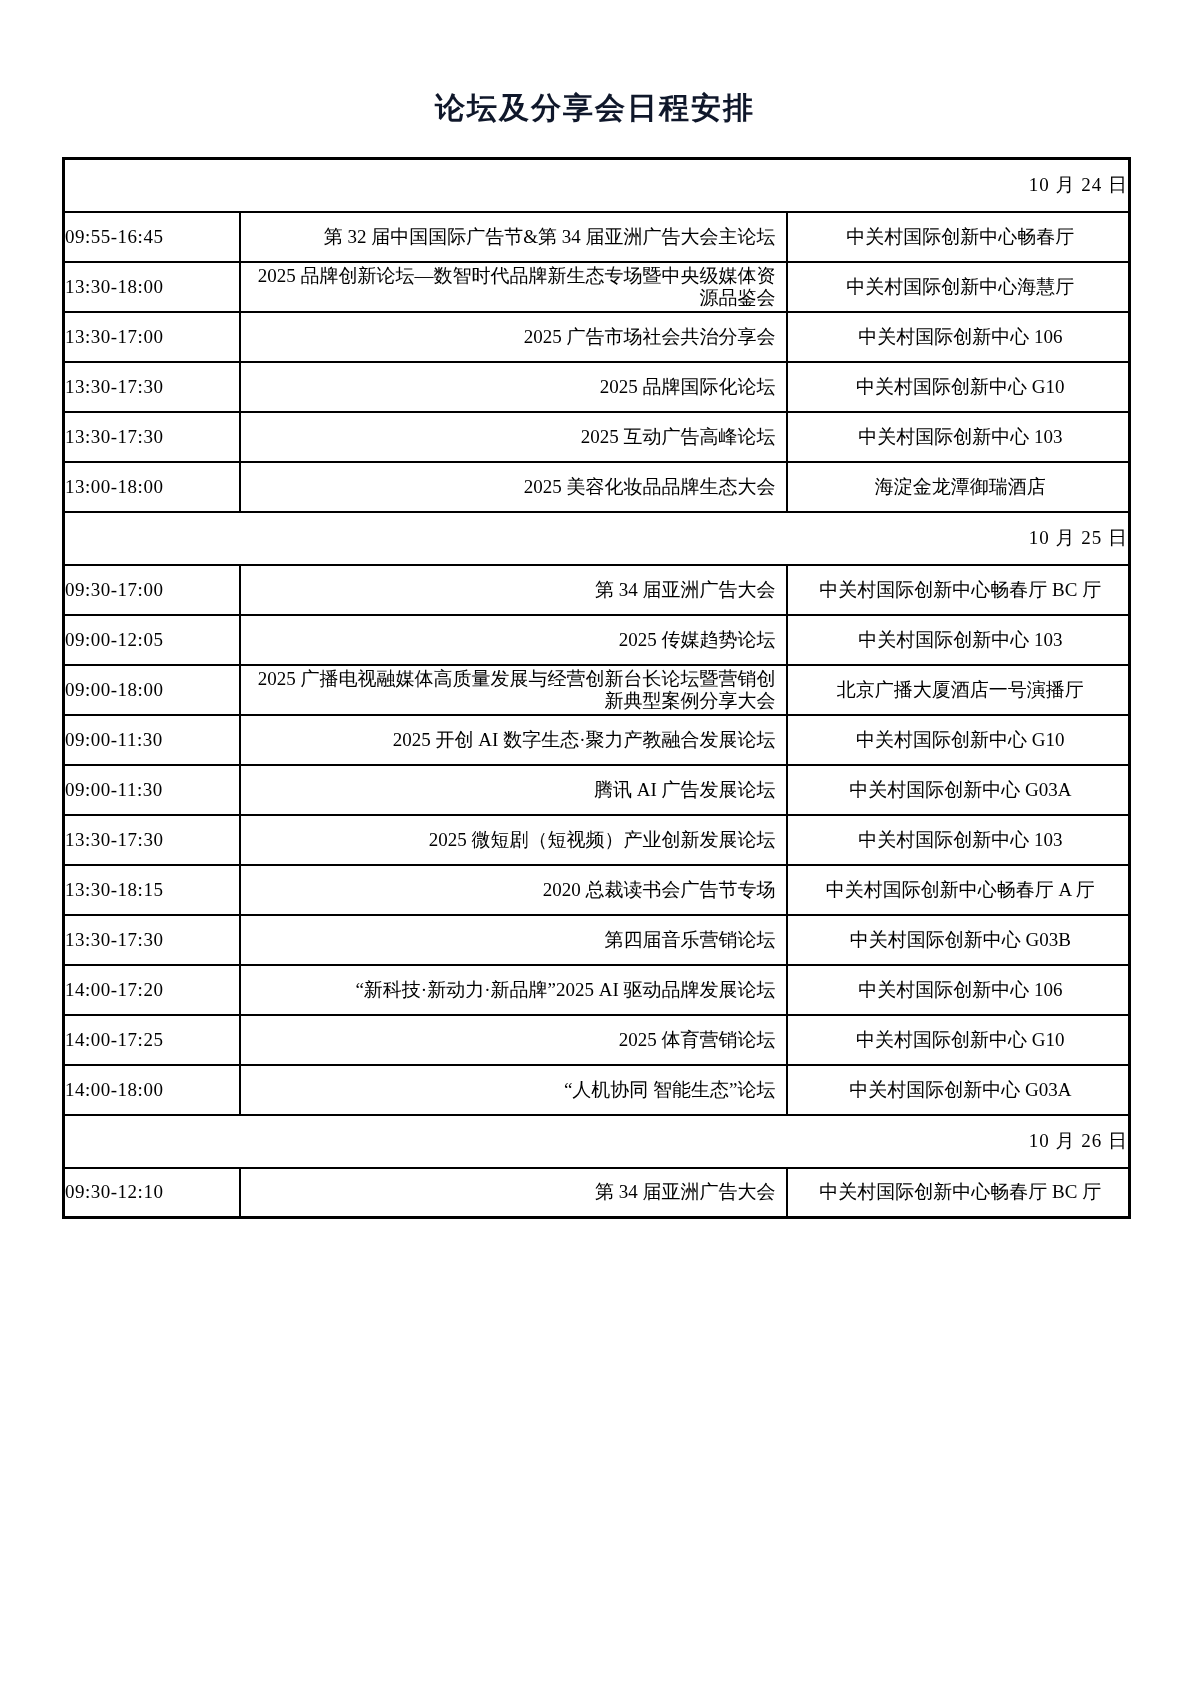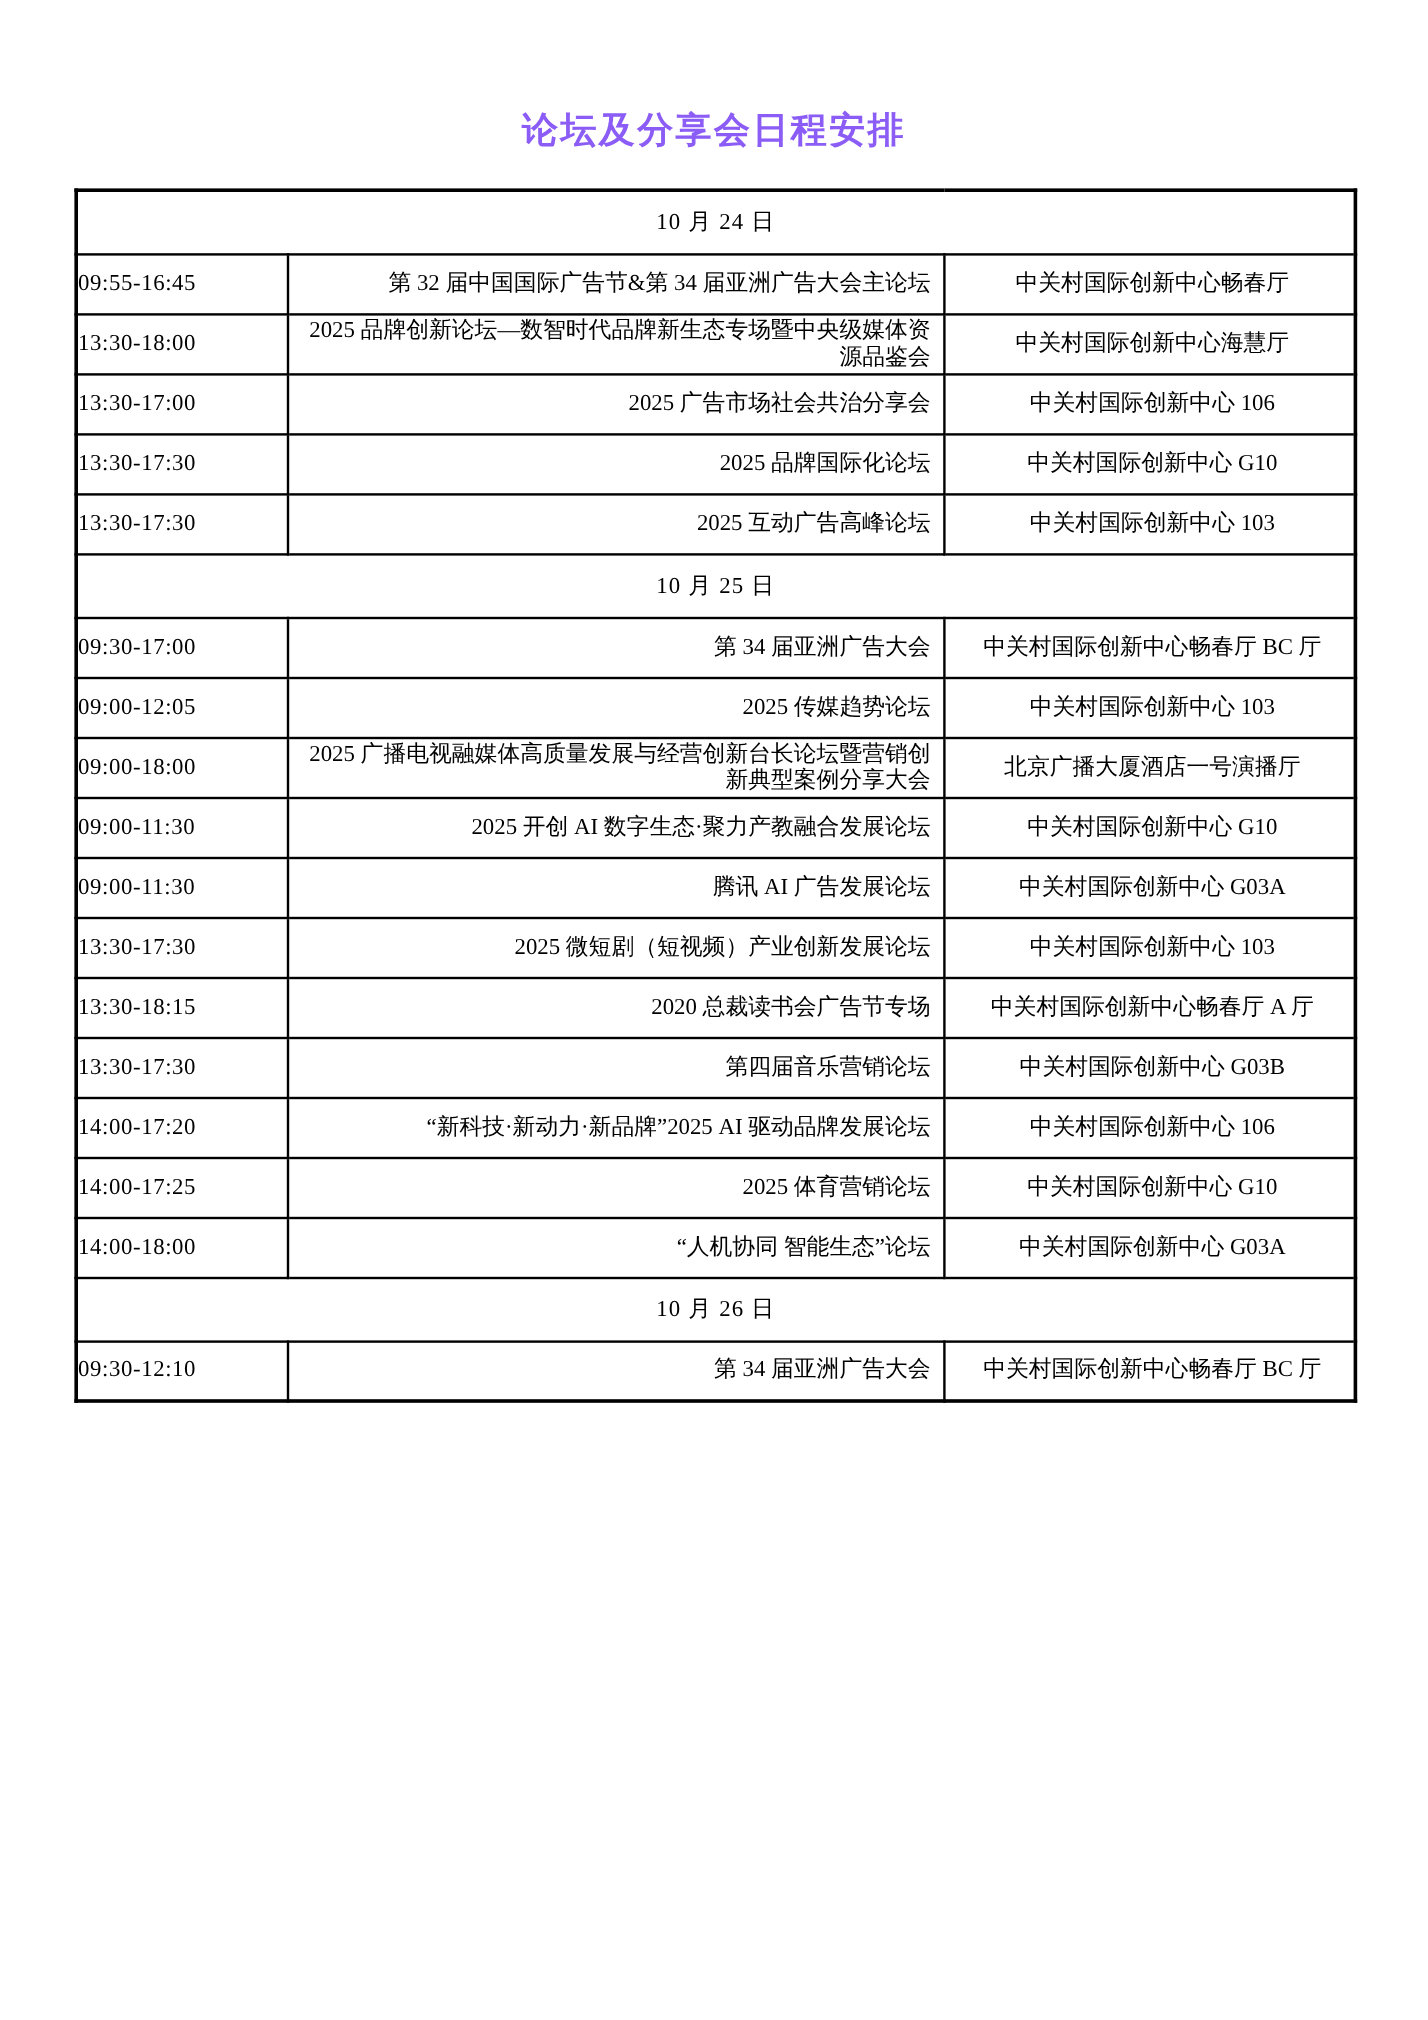--- a/index.html
+++ b/index.html
@@ -14,40 +14,40 @@
   .page-title {
     position: absolute;
     top: 88px;
     left: 0;
     width: 100%;
     text-align: center;
     font-family: "Liberation Sans", "DejaVu Sans", sans-serif;
     font-weight: bold;
     font-size: 30px;
     letter-spacing: 2px;
-    color: #8b5cf6;
+    color: #0f172a;
   }
   table.schedule-table {
     position: absolute;
     top: 157px;
     left: 62px;
     width: 1066px;
     border-collapse: collapse;
     table-layout: fixed;
     border: 3px solid #000000;
   }
   table.schedule-table td {
     border: 2px solid #000000;
     font-size: 19px;
     vertical-align: middle;
     overflow: hidden;
   }
   tr.section-row td.section-cell {
     height: 53px;
-    text-align: center;
+    text-align: right;
     letter-spacing: 1px;
   }
   tr.data-row td { height: 50px; }
   td.time-cell {
     text-align: left;
     letter-spacing: 0.5px;
     white-space: nowrap;
   }
   td.event-cell {
     text-align: right;
@@ -92,20 +92,25 @@
       </tr>
       <tr class="data-row">
         <td class="time-cell">13:30-17:30</td>
         <td class="event-cell">2025 品牌国际化论坛</td>
         <td class="venue-cell">中关村国际创新中心 G10</td>
       </tr>
       <tr class="data-row">
         <td class="time-cell">13:30-17:30</td>
         <td class="event-cell">2025 互动广告高峰论坛</td>
         <td class="venue-cell">中关村国际创新中心 103</td>
+      </tr>
+      <tr class="data-row">
+        <td class="time-cell">13:00-18:00</td>
+        <td class="event-cell">2025 美容化妆品品牌生态大会</td>
+        <td class="venue-cell">海淀金龙潭御瑞酒店</td>
       </tr>
       <tr class="section-row">
         <td colspan="3" class="section-cell">10 月 25 日</td>
       </tr>
       <tr class="data-row">
         <td class="time-cell">09:30-17:00</td>
         <td class="event-cell">第 34 届亚洲广告大会</td>
         <td class="venue-cell">中关村国际创新中心畅春厅 BC 厅</td>
       </tr>
       <tr class="data-row">

